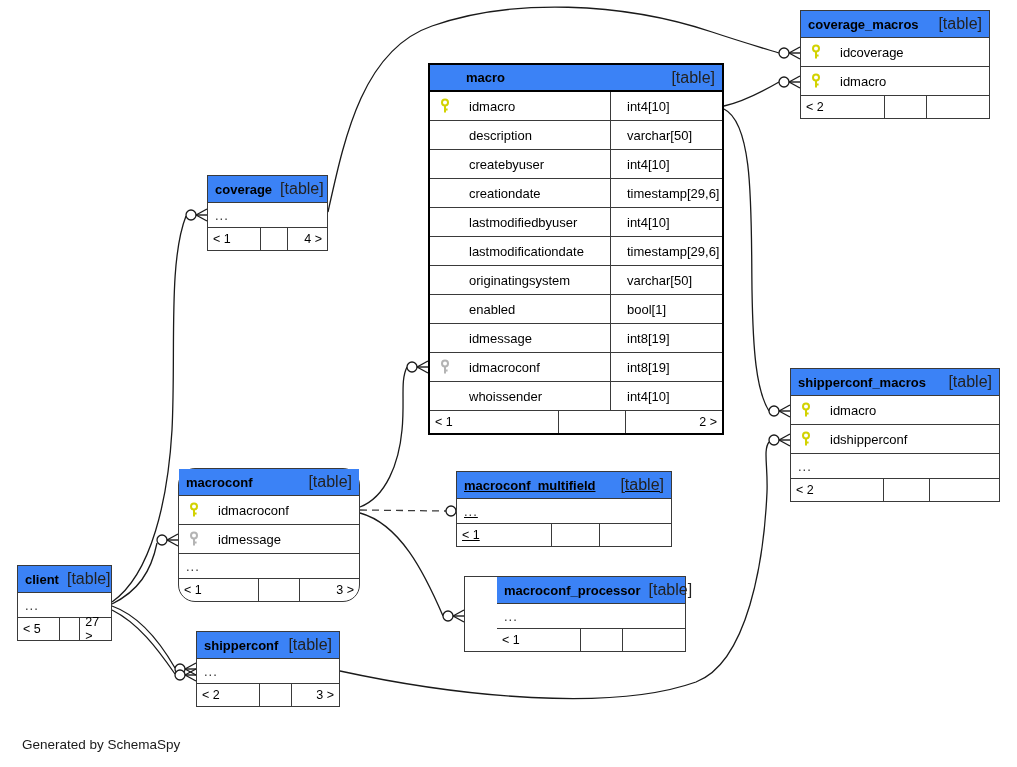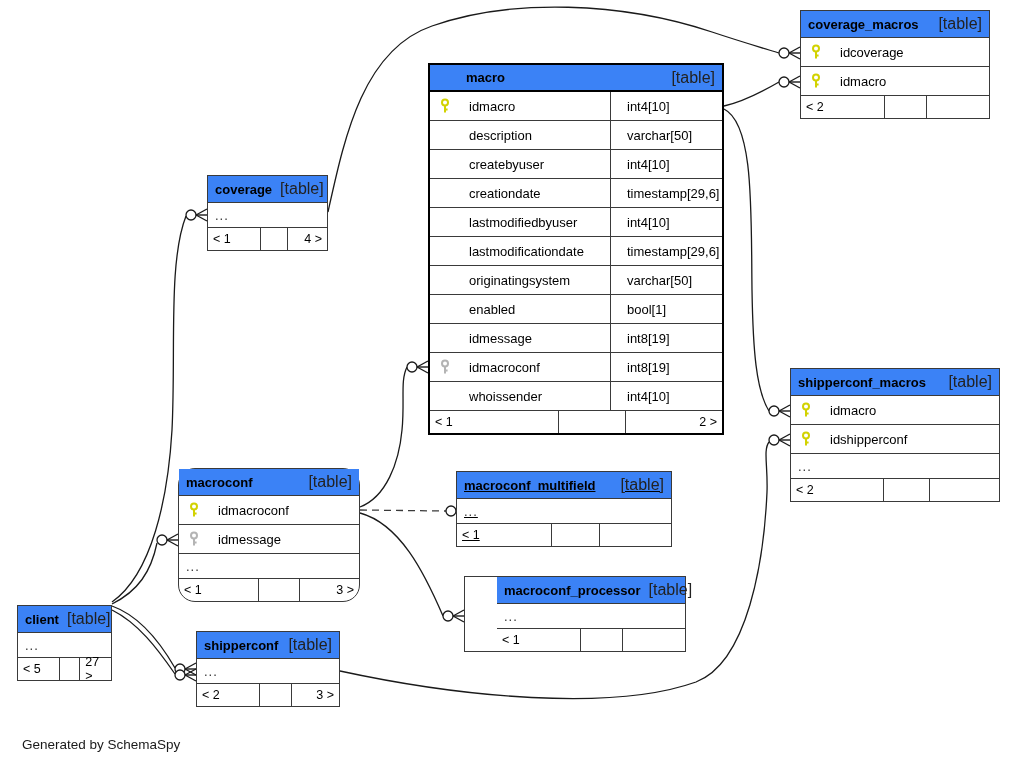--- a/index.html
+++ b/index.html
@@ -306,21 +306,21 @@
         </span>
         <span class="col-name">idmessage</span>
       </div>
       <div class="tbl-ellipsis">...</div>
       <div class="tbl-footer">
         <span class="f-cell f-left">&lt; 1</span>
         <span class="f-cell f-mid"></span>
         <span class="f-cell f-right">3 &gt;</span>
       </div>
     </div>
-    <div class="db-table" style="left: 17px; top: 565px; width: 95px; margin-top: 40px;">
+    <div class="db-table" style="left: 17px; top: 565px; width: 95px;">
       <div class="tbl-header">
         <span class="tbl-name">client</span>
         <span class="tbl-badge">[table]</span>
       </div>
       <div class="tbl-ellipsis">...</div>
       <div class="tbl-footer">
         <span class="f-cell f-left">&lt; 5</span>
         <span class="f-cell f-mid"></span>
         <span class="f-cell f-right">27 &gt;</span>
       </div>

